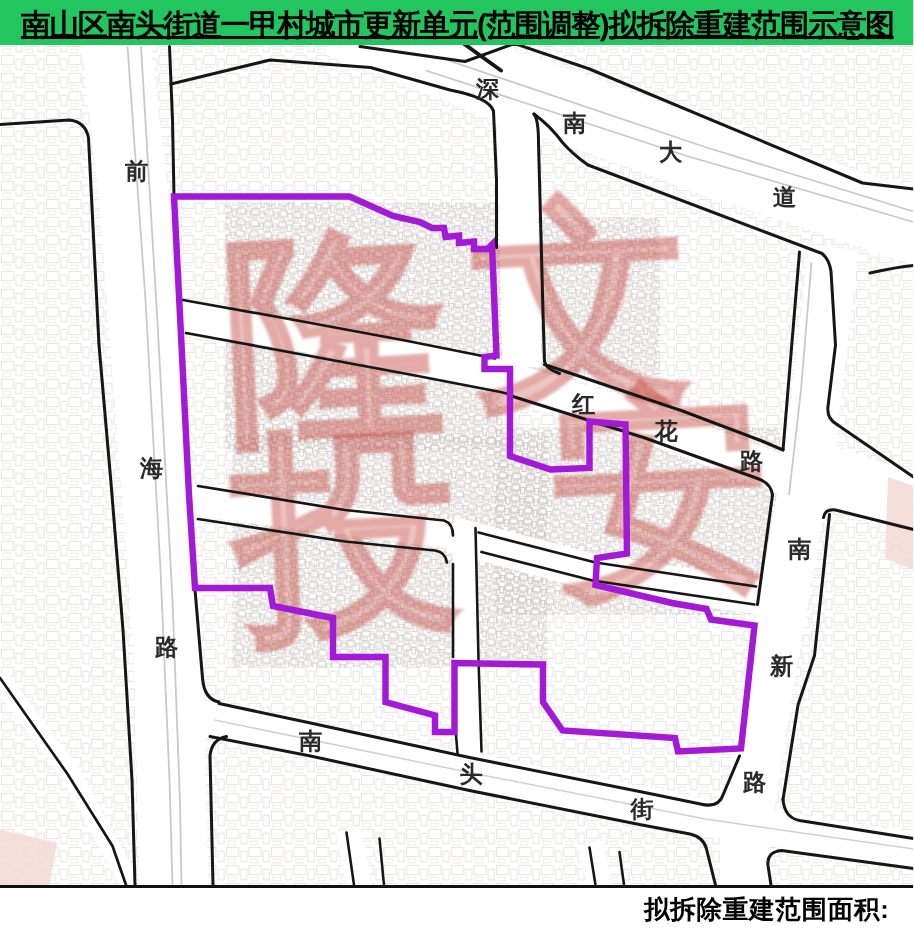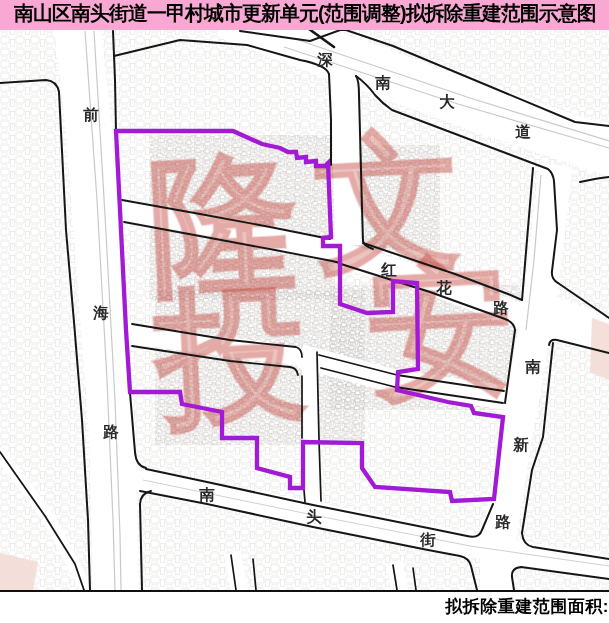--- a/index.html
+++ b/index.html
@@ -5,22 +5,23 @@
   html,body{margin:0;padding:0;background:#ffffff;}
   .sheet{
     position:relative;
     width:609px;height:623px;
     background:#ffffff;
     font-family:"Liberation Sans","DejaVu Sans",sans-serif;
     overflow:hidden;
   }
   .title-bar{
     height:30px;
-    display:flex;align-items:flex-start;justify-content:center;
-    background:#f9a8d4;
+    display:flex;align-items:flex-end;justify-content:center;
+    background:#22c55e;
+    text-decoration:underline;
   }
   .title-bar h1{
     margin:0;
     font-size:20px;
     font-weight:700;
     color:#000;
     letter-spacing:-0.8px;
     white-space:nowrap;
     transform:scaleX(0.99);
   }
@@ -28,21 +29,21 @@
     position:relative;
     width:609px;height:560px;
     background:#ffffff;
   }
   svg{display:block;}
   .footer-bar{
     height:31px;
     border-top:2px solid #101010;
     background:#ffffff;
     display:flex;align-items:center;justify-content:flex-end;
-    box-sizing:border-box;
+    padding-right:16px;box-sizing:border-box;
   }
   .footer-bar .footer-text{
     font-size:17px;font-weight:700;color:#000;letter-spacing:0.5px;
   }
   .road-label{
     font-size:15.5px;font-weight:600;fill:#2a2a2a;
     font-family:"Liberation Sans","DejaVu Sans",sans-serif;
   }
   .wm-char{
     font-family:"Liberation Serif","DejaVu Serif",serif;

